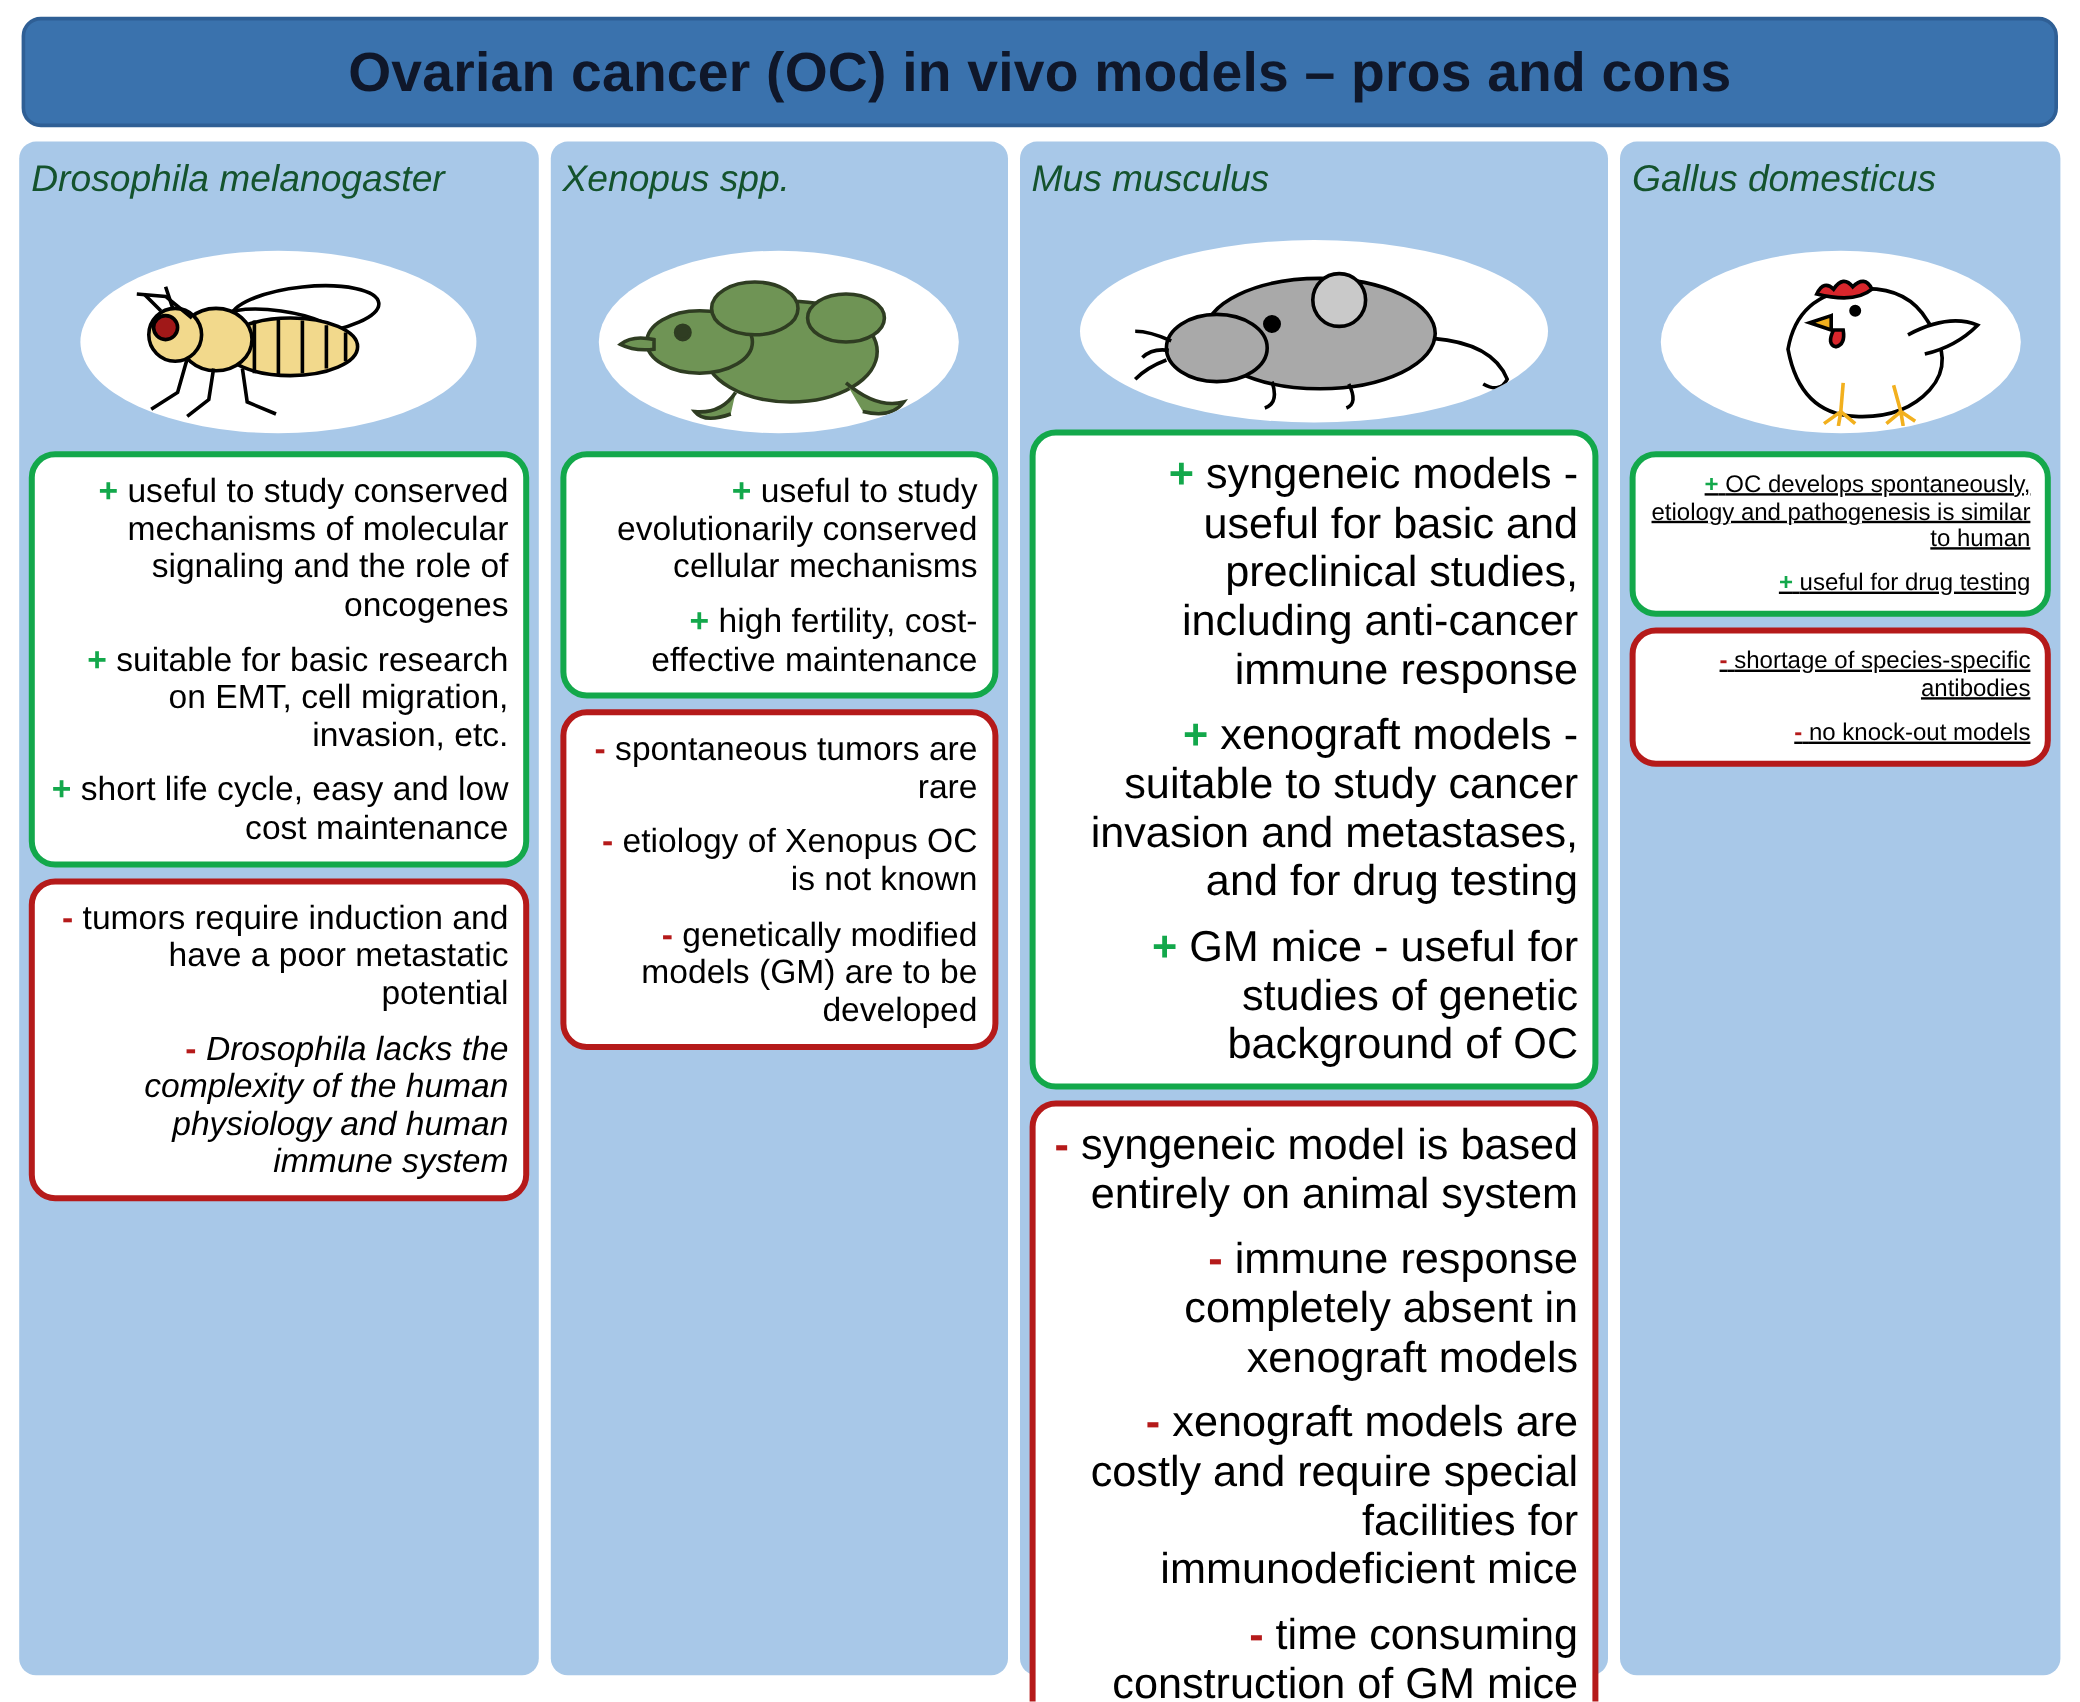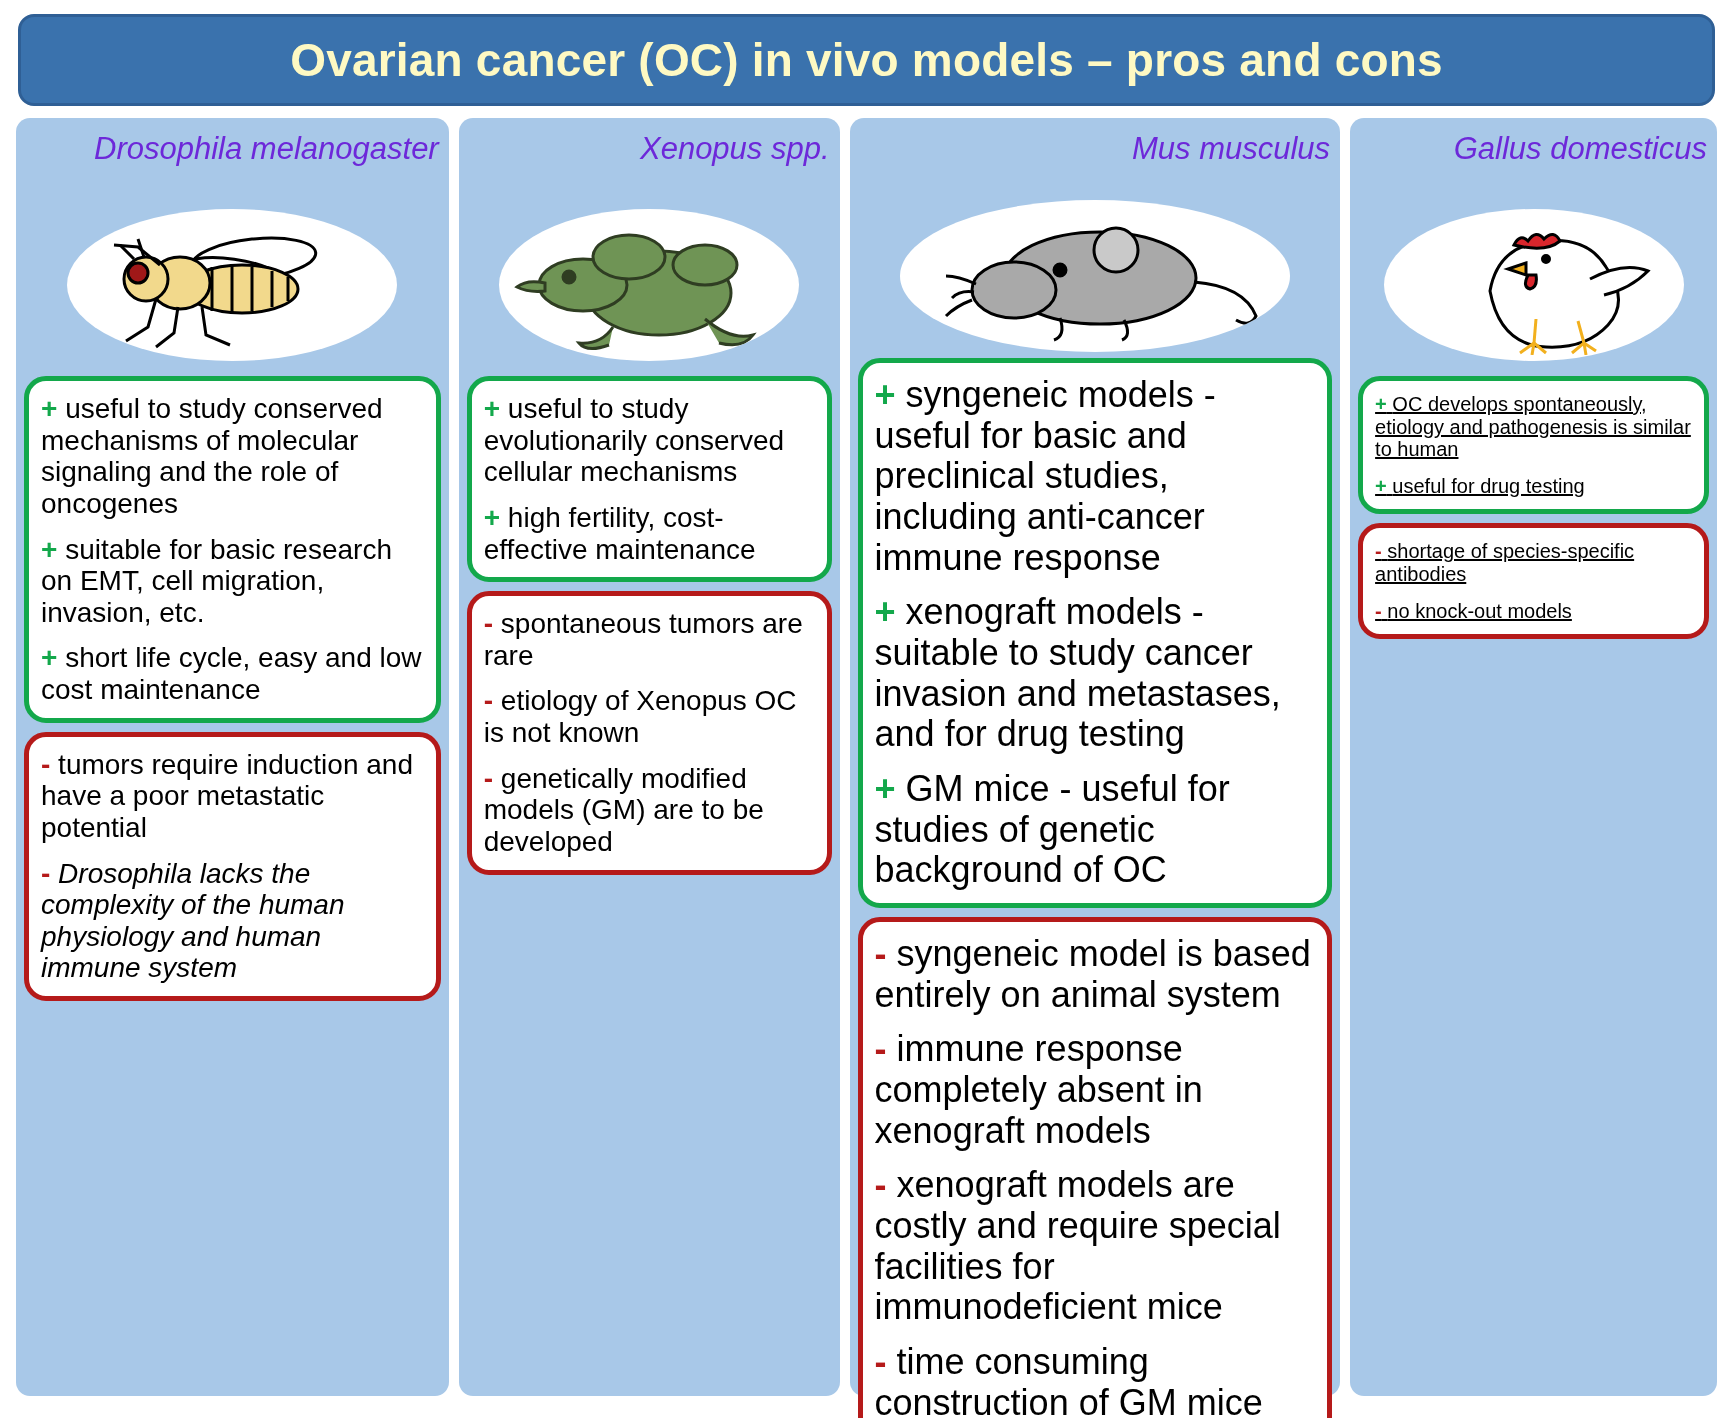--- a/index.html
+++ b/index.html
@@ -26,21 +26,21 @@
     background: #3a72ad;
     border: 3px solid #2f5f95;
     border-radius: 16px;
     height: 86px;
     display: flex;
     align-items: center;
     justify-content: center;
     margin: 0 2px 12px 2px;
   }
   .title-bar .title-text {
-    color: #fef9c3;
+    color: #0f172a;
     font-size: 46px;
     font-weight: bold;
     letter-spacing: 0.2px;
     text-align: center;
   }
   
   .columns {
     display: flex;
     gap: 10px;
     height: 1280px;
@@ -55,25 +55,25 @@
     flex-direction: column;
     position: relative;
     height: 1278px;
   }
   .col-0 { width: 434px; }
   .col-1 { width: 382px; }
   .col-2 { width: 492px; }
   .col-3 { width: 368px; }
 
   .species-name {
-    text-align: right;
+    text-align: left;
     font-style: italic;
     font-size: 31px;
     line-height: 1.1;
-    color: #6d28d9;
+    color: #14532d;
     padding: 6px 2px 2px 2px;
     min-height: 74px;
     box-sizing: border-box;
   }
   .animal-figure {
     height: 170px;
     display: flex;
     align-items: center;
     justify-content: center;
     margin-bottom: 6px;
@@ -99,21 +99,21 @@
     padding: 12px 12px 12px 12px;
     margin-bottom: 9px;
   }
   .box.pros { border: 5px solid #13a84b; }
   .box.cons { border: 5px solid #b51a1a; }
 
   .item {
     font-size: 28px;
     line-height: 1.13;
     color: #000;
-    text-align: left;
+    text-align: right;
     margin: 0 0 14px 0;
   }
   .item:last-child { margin-bottom: 0; }
   .sign-plus { color: #13a84b; font-weight: bold; }
   .sign-minus { color: #b51a1a; font-weight: bold; }
   .ital { font-style: italic; }
 
   
   .col-2 .item { font-size: 36px; }
   .col-3 .item { font-size: 20px; text-decoration: underline; }

